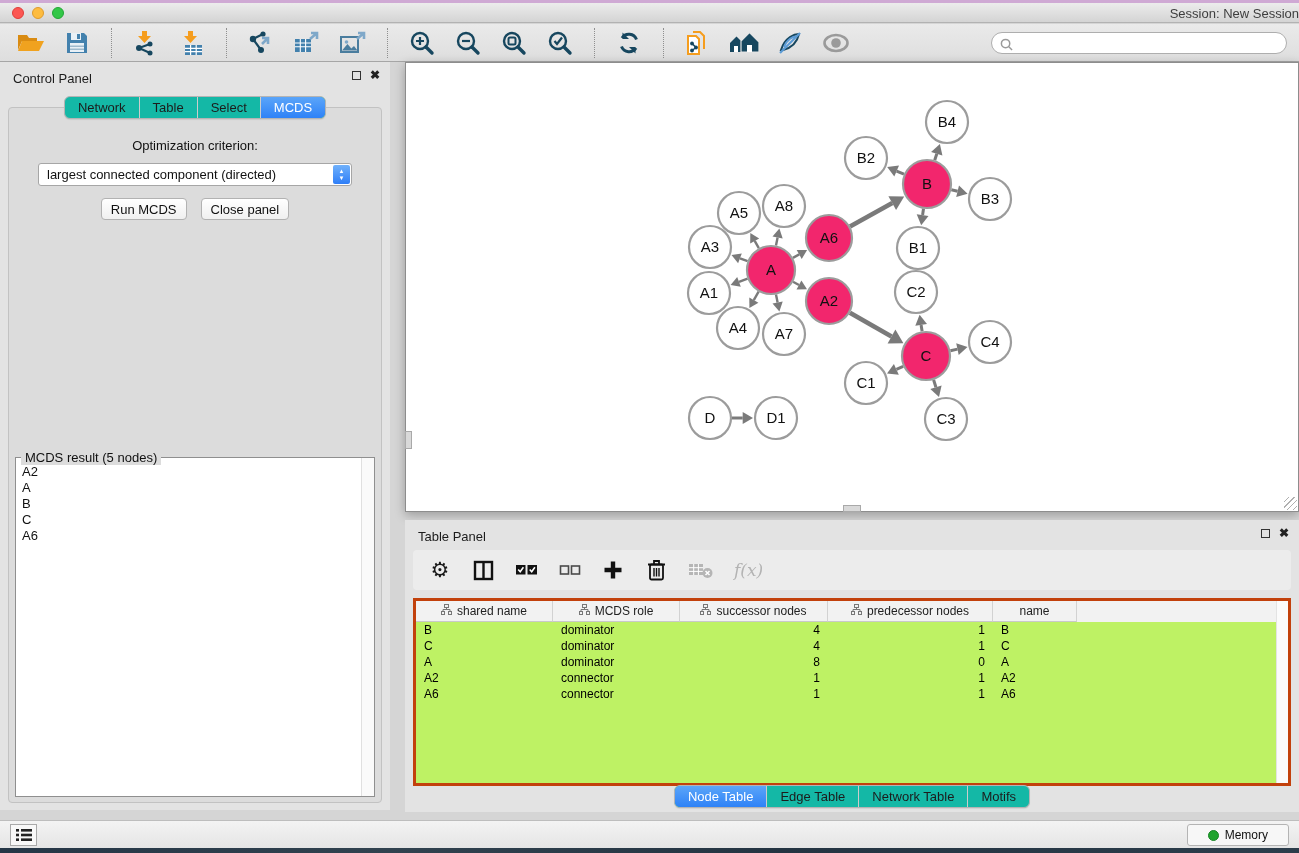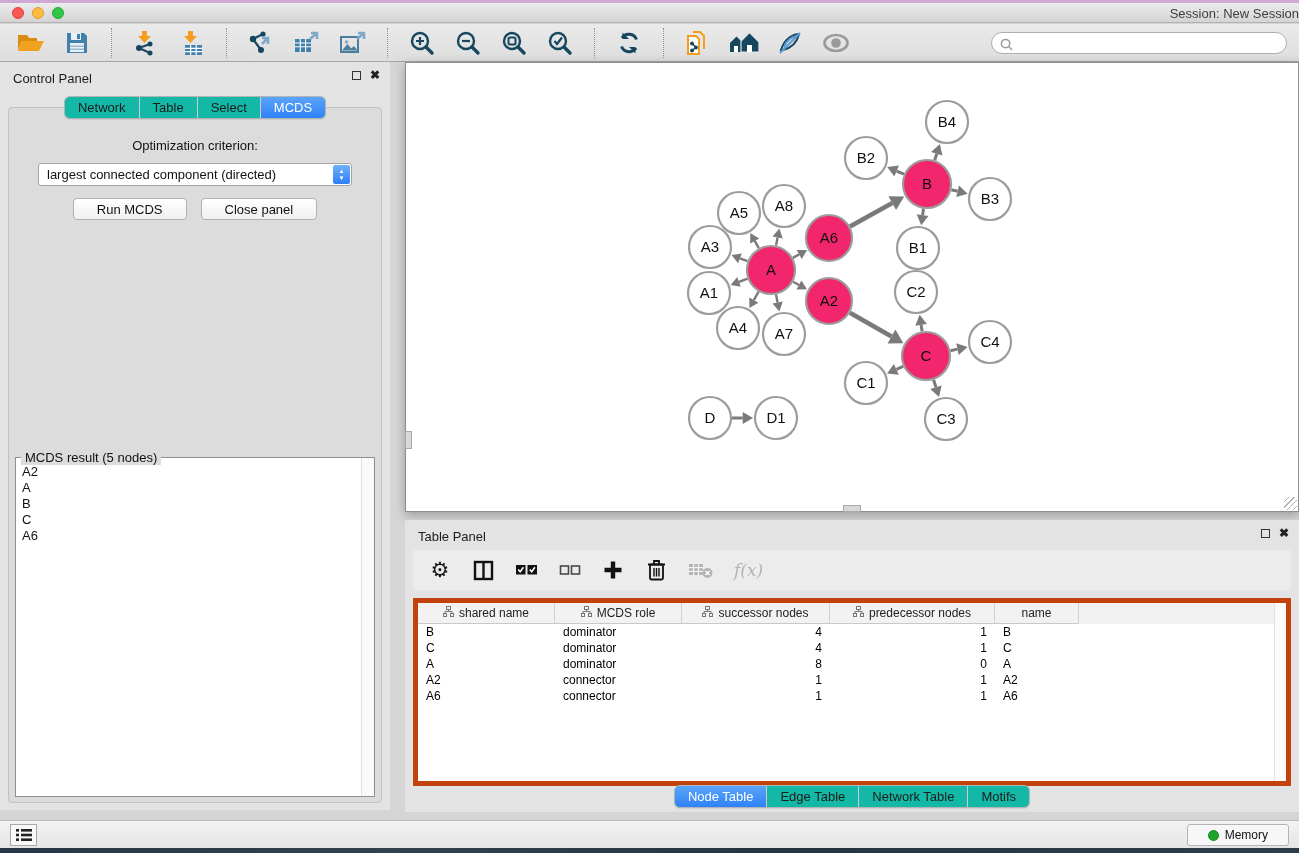--- a/index.html
+++ b/index.html
@@ -50,21 +50,21 @@
   .seg.active { background:linear-gradient(#5ba5f9,#2e82f7); color:#fff;text-align:center; }
   .cp-content { position:absolute; left:8px; right:8px; top:45px; height:696px;
     background:#dcdcdc; border:1px solid #c2c2c2; border-radius:4px; }
   .opt-label { margin-top:30px; text-align:center; font-size:13px; color:#111; }
   .opt-select { position:relative; margin:10px auto 0; width:314px; height:23px; background:#fff;
     border:1px solid #a6a6a6; border-radius:3px; font-size:13px; line-height:21px; padding-left:8px; color:#111; }
   .opt-stepper { position:absolute; right:1px; top:1px; width:17px; height:19px; border-radius:2px;
     background:linear-gradient(#70b1fb,#2e7ef8); color:#fff; font-size:6px; line-height:6px;
     display:flex; flex-direction:column; align-items:center; justify-content:center; gap:1px; }
   .btn-row { margin-top:12px; display:flex; justify-content:center; gap:14px; }
-  .mac-btn { height:22px; padding:0 23px; font-size:13px; color:#111; background:linear-gradient(#fff,#f0f0f0);
+  .mac-btn { height:22px; padding:0 9px; font-size:13px; color:#111; background:linear-gradient(#fff,#f0f0f0);
     border:1px solid #b2b2b2; border-radius:4px; font-family:"Liberation Sans",sans-serif; }
   .result-box { position:absolute; left:6px; right:6px; top:349px; height:340px;
     border:1px solid #8f8f8f; background:#fff; }
   .result-title { position:absolute; top:-8px; left:5px; background:#dcdcdc; padding:0 4px; font-size:13px; color:#111; }
   .result-list { position:absolute; left:0; top:2px; right:13px; bottom:0; overflow:hidden;
     font-size:13px; color:#111; padding:4px 0 0 6px; }
   .result-list div { line-height:16px; }
   .vscroll { position:absolute; right:0; top:0; bottom:0; width:13px; background:#fafafa; border-left:1px solid #e0e0e0; }
 
   
@@ -84,22 +84,22 @@
     background:repeating-linear-gradient(135deg, transparent 0 3px, #b0b0b0 3px 4px); }
 
   
   .table-panel { position:absolute; left:405px; top:520px; width:894px; height:292px; background:#e3e3e3; }
   .tp-toolbar { position:absolute; left:8px; right:8px; top:30px; height:40px; background:#ececec;
     border-radius:4px; display:flex; align-items:center; gap:21px; padding-left:16px; }
   .tp-btn { display:flex; align-items:center; justify-content:center; min-width:22px; height:24px; }
   .tp-btn.gear { font-size:21px; color:#1a1a1a; line-height:22px; }
   .tp-btn.dim { opacity:1; }
   .fx { font-family:"DejaVu Serif", serif; font-style:italic; font-size:17px; color:#b3b3b3; }
-  .data-table { position:absolute; left:8px; right:8px; top:78px; height:188px; background:#ffffff;
-    border:5px solid #c2410c; overflow:hidden; }
+  .data-table { position:absolute; left:8px; right:8px; top:78px; height:188px; background:#bef264;
+    border:3px solid #c2410c; overflow:hidden; }
   .dt-head { display:flex; height:21px; background:#f2f2f2; font-size:12px; color:#222; }
   .dt-hcell { display:flex; align-items:center; justify-content:center; gap:5px;
     border-right:1px solid #d2d2d2; border-bottom:1px solid #c9c9c9; overflow:hidden; }
   .dt-row { display:flex; height:16px; font-size:12px; color:#000; }
   .dt-cell { padding:0 8px; line-height:16px; overflow:hidden; white-space:nowrap; }
   .dt-cell.num { text-align:right; }
   .table-vscroll { position:absolute; right:0; top:0; bottom:0; width:12px; background:#fbfbfb; border-left:1px solid #e3e3e3; }
   .tp-tabs { position:absolute; left:0; right:0; bottom:4px; text-align:center; }
 
   

